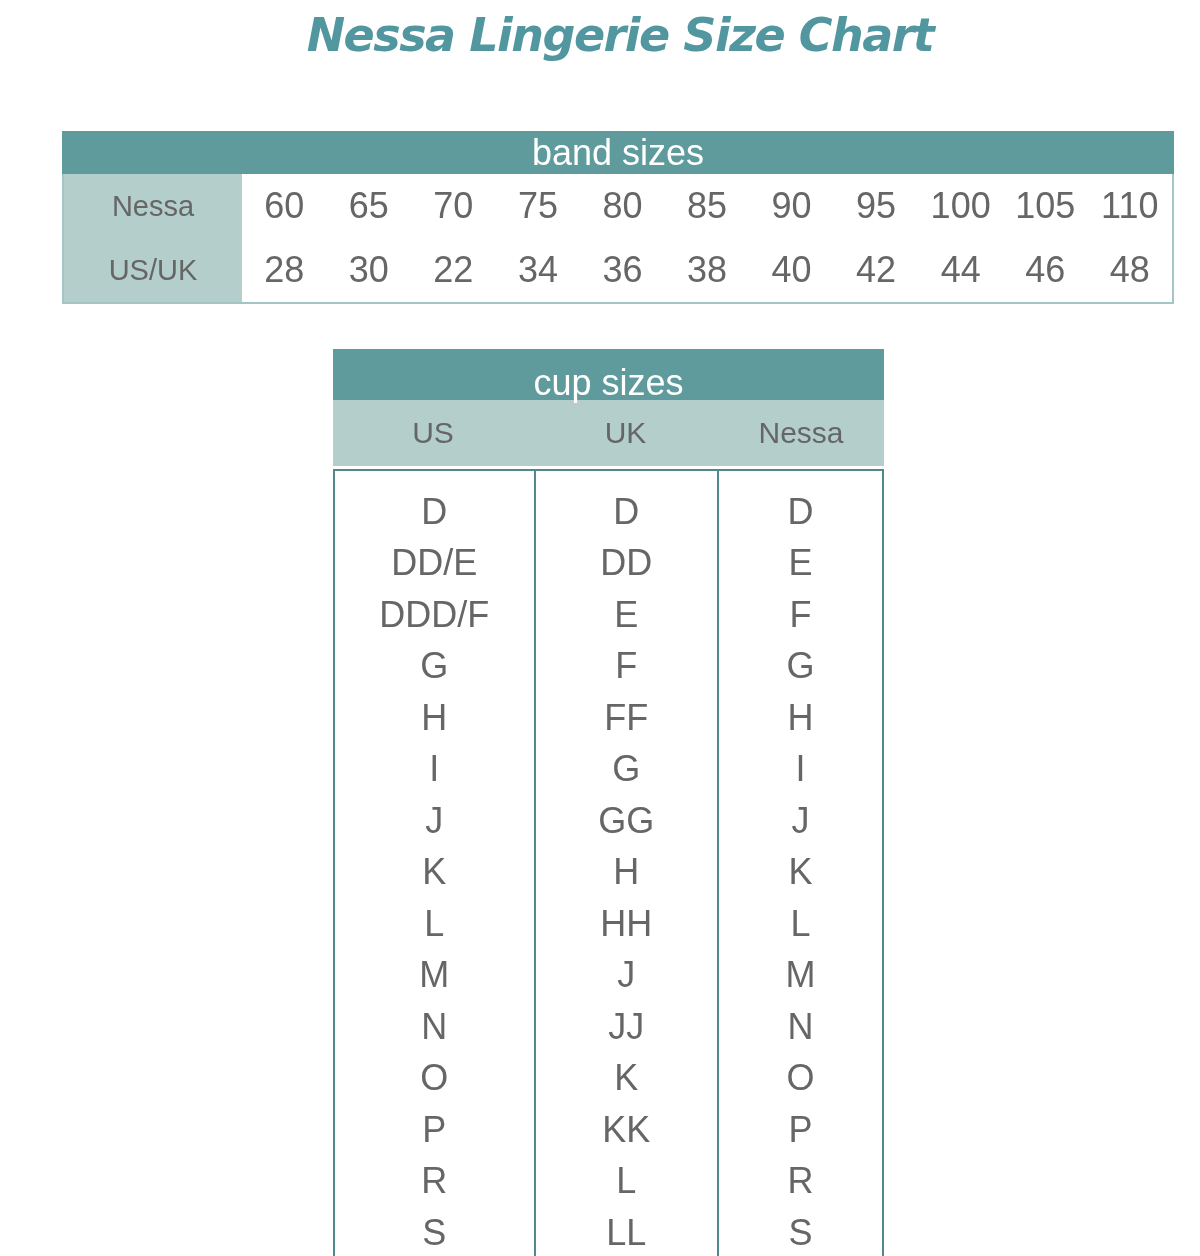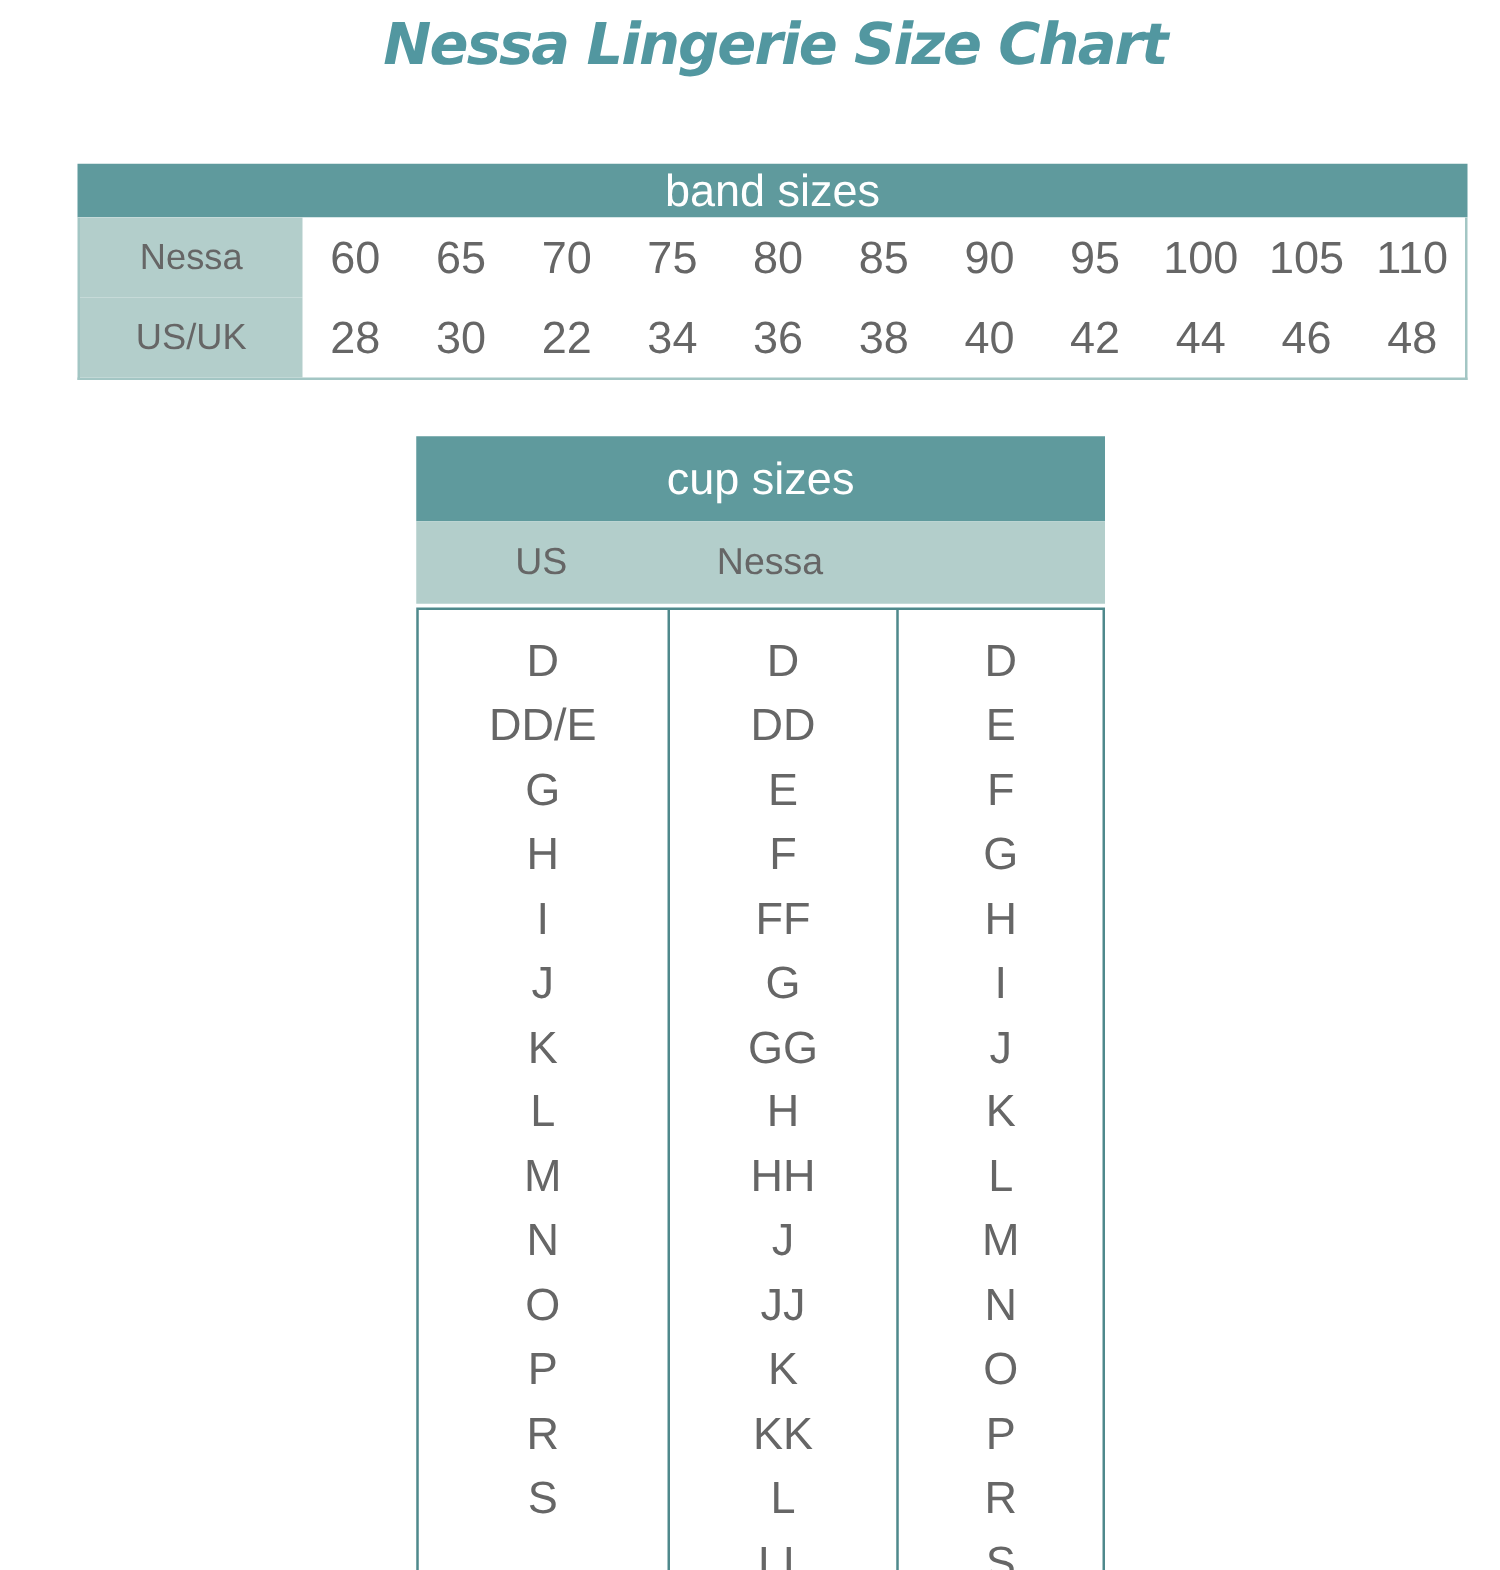--- a/index.html
+++ b/index.html
@@ -39,21 +39,21 @@
     width:178px; background:#b3cecb;
     color:#666666; font-size:29px;
     display:flex; align-items:center; justify-content:center;
   }
   .band-cell {
     flex:1; color:#666666; font-size:36px;
     display:flex; align-items:center; justify-content:center;
   }
   
   .cup-table { position:absolute; left:333px; top:318px; width:551px; }
-  .cup-table .tbl-header { height:68px; line-height:67px; }
+  .cup-table .tbl-header { height:51px; line-height:67px; }
   .cup-subheader { height:66px; background:#b3cecb; display:flex; }
   .col-label {
     color:#666666; font-size:30px;
     display:flex; align-items:center; justify-content:center;
   }
   .w-us { width:200px; } .w-uk { width:185px; } .w-ne { width:166px; }
   .cup-body {
     margin-top:3px;
     box-sizing:border-box; height:797px;
     border:2px solid #4f898c;
@@ -104,26 +104,28 @@
       <div class="band-cell">46</div>
       <div class="band-cell">48</div>
     </div>
   </div>
 </div>
 
 <div class="cup-table">
   <div class="tbl-header">cup sizes</div>
   <div class="cup-subheader">
     <div class="col-label w-us">US</div>
+    <div class="col-label w-uk">UK</div>
     <div class="col-label w-ne">Nessa</div>
   </div>
   <div class="cup-body">
     <div class="cup-col w-us">
       <div class="cup-cell">D</div>
       <div class="cup-cell">DD/E</div>
+      <div class="cup-cell">DDD/F</div>
       <div class="cup-cell">G</div>
       <div class="cup-cell">H</div>
       <div class="cup-cell">I</div>
       <div class="cup-cell">J</div>
       <div class="cup-cell">K</div>
       <div class="cup-cell">L</div>
       <div class="cup-cell">M</div>
       <div class="cup-cell">N</div>
       <div class="cup-cell">O</div>
       <div class="cup-cell">P</div>

